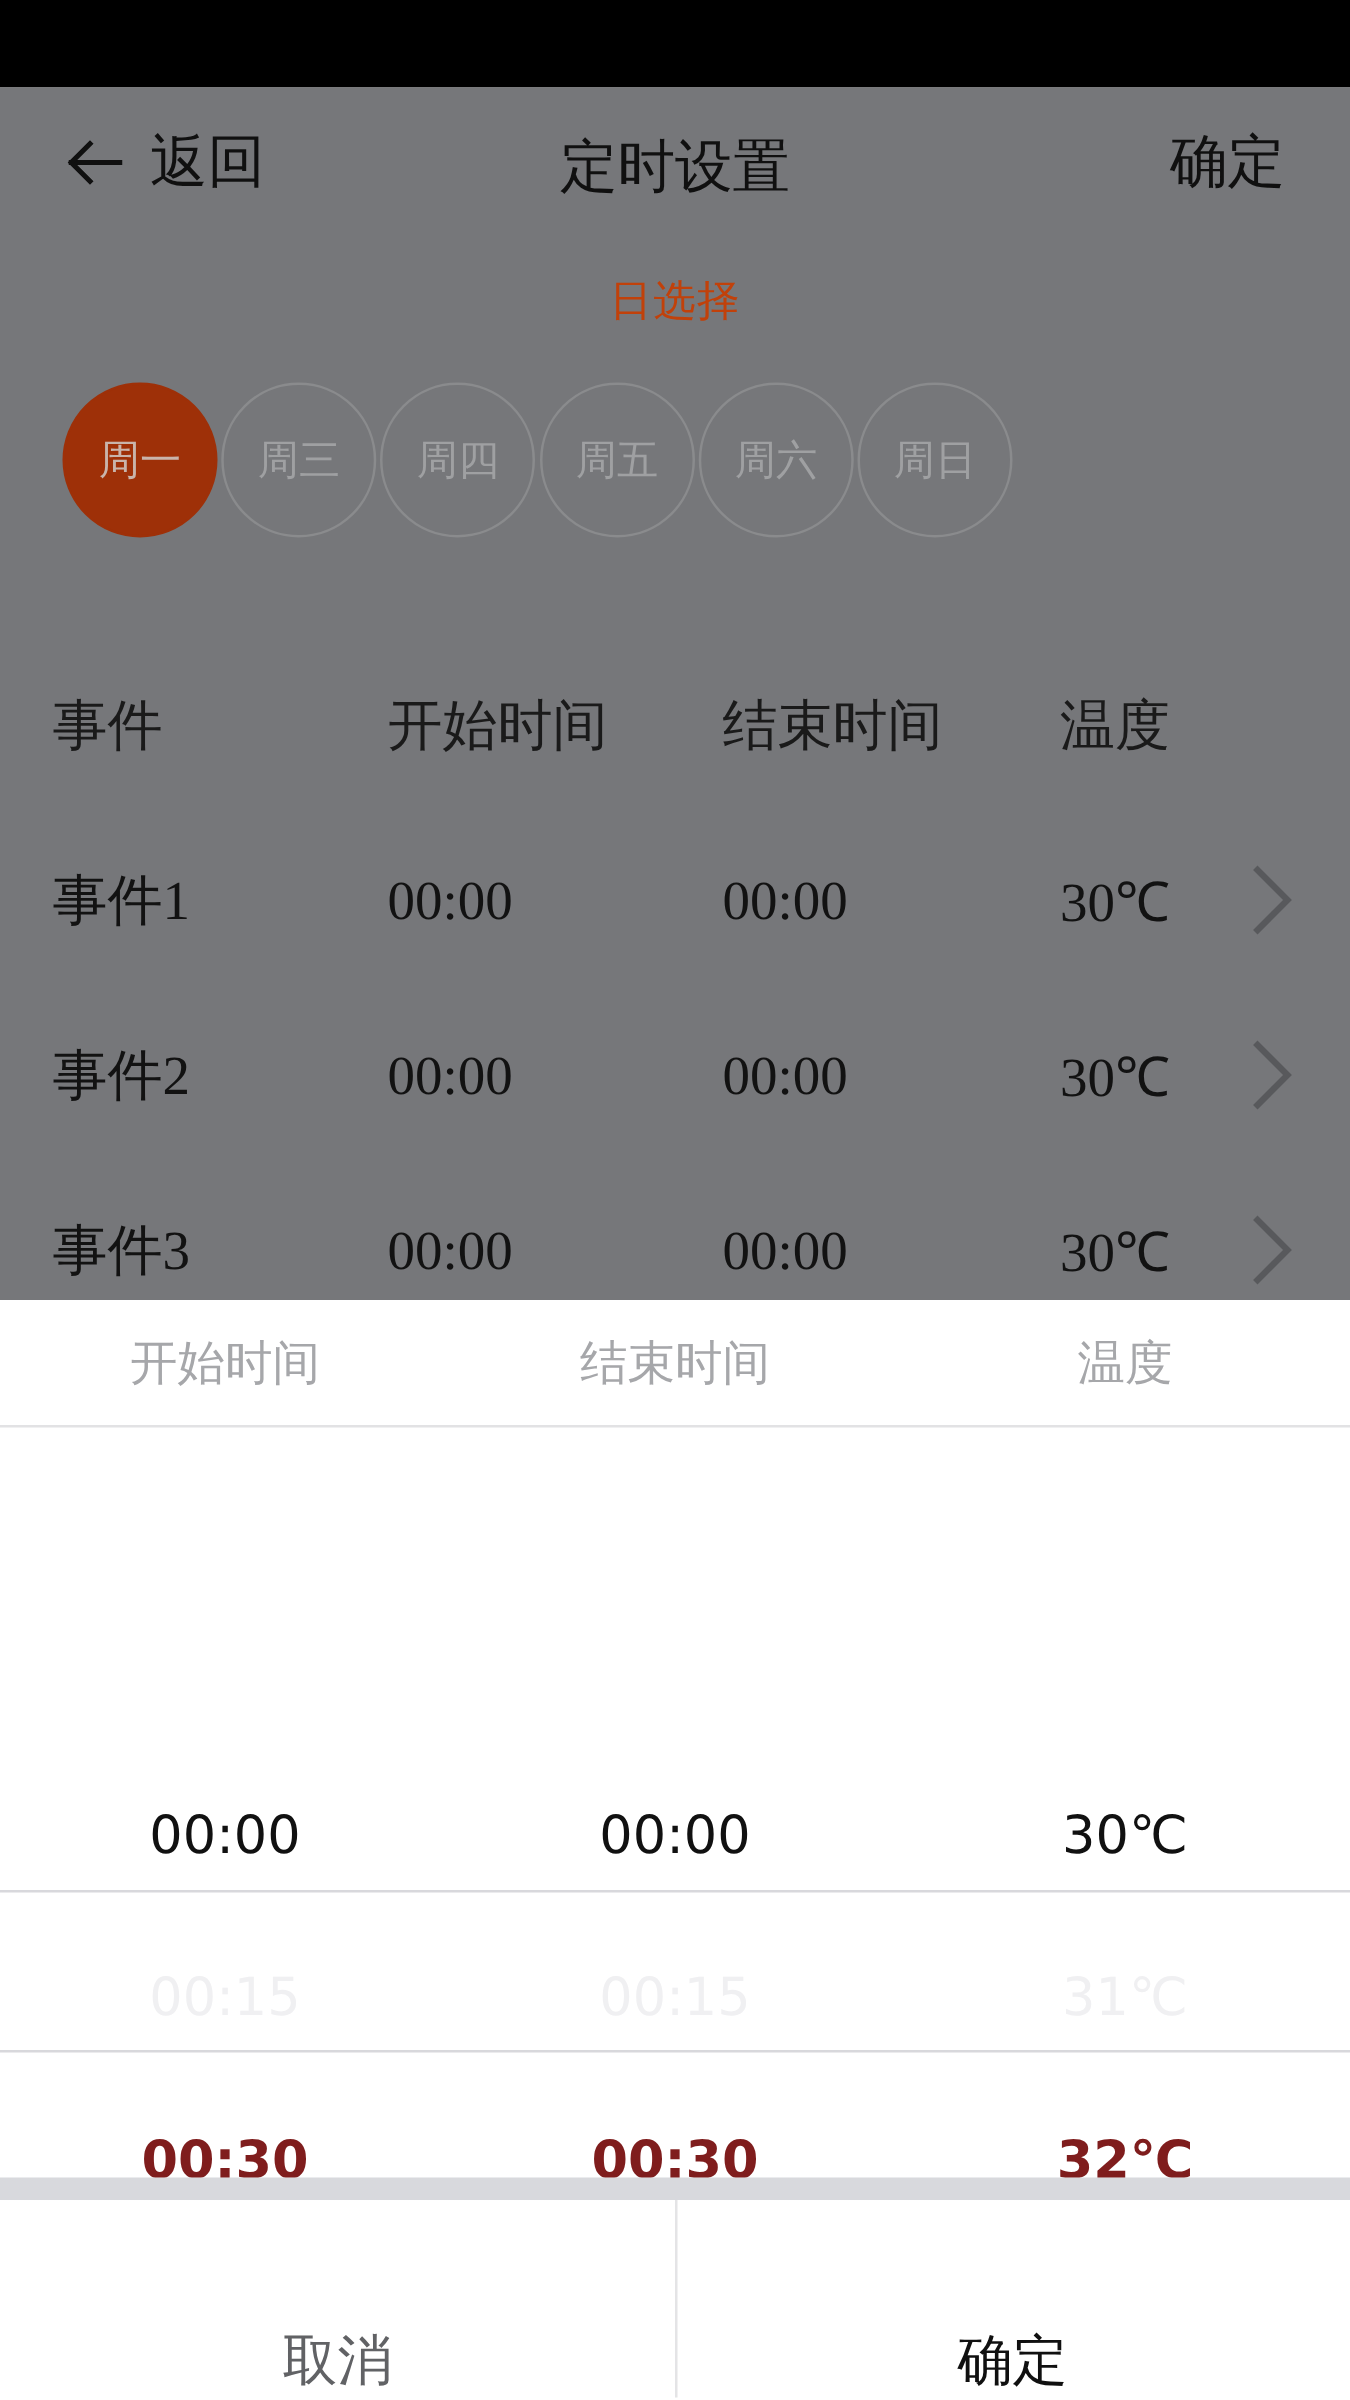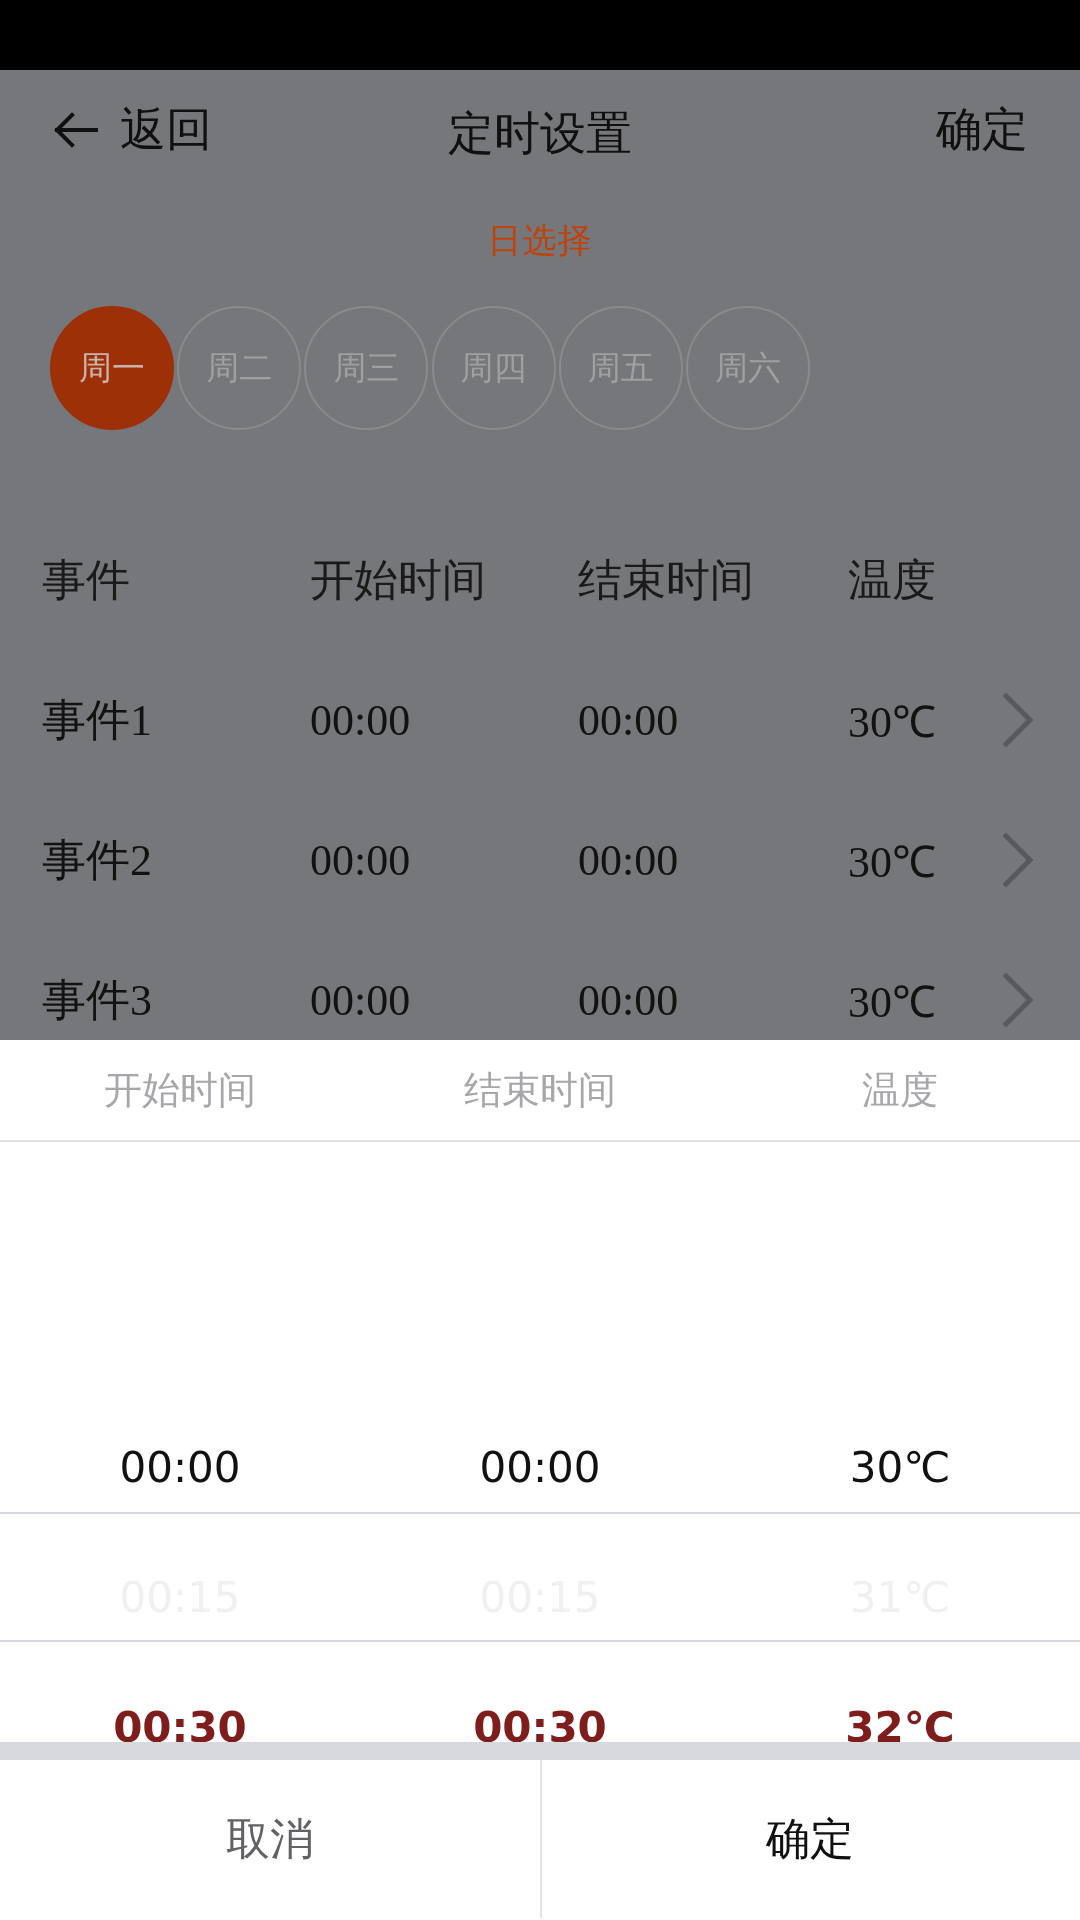--- a/index.html
+++ b/index.html
@@ -235,20 +235,21 @@
   .sheet-gap {
     width: 1080px;
     height: 18px;
     background: #d8d9dd;
   }
   .sheet-actions {
     position: relative;
     width: 1080px;
     height: 158px;
     display: flex;
+    align-items: flex-end;
   }
   .sheet-btn {
     flex: 1 1 50%;
     display: flex;
     align-items: center;
     justify-content: center;
     font-size: 44px;
     background: #ffffff;
   }
   .btn-cancel { color: #616265; }
@@ -288,33 +289,33 @@
       <div class="appbar-confirm">确定</div>
     </div>
 
     <div class="day-section-title">日选择</div>
 
     <div class="day-row">
       <div class="day-chip selected">
         <span>周一</span>
       </div>
       <div class="day-chip">
-        <span>周二</span>
-      </div>
-      <div class="day-chip">
         <span>周三</span>
       </div>
       <div class="day-chip">
         <span>周四</span>
       </div>
       <div class="day-chip">
         <span>周五</span>
       </div>
       <div class="day-chip">
         <span>周六</span>
+      </div>
+      <div class="day-chip">
+        <span>周日</span>
       </div>
     </div>
 
     <div class="table">
 
       <div class="trow head">
         <div class="cell c-event">事件</div>
         <div class="cell c-start">开始时间</div>
         <div class="cell c-end">结束时间</div>
         <div class="cell c-temp">温度</div>

